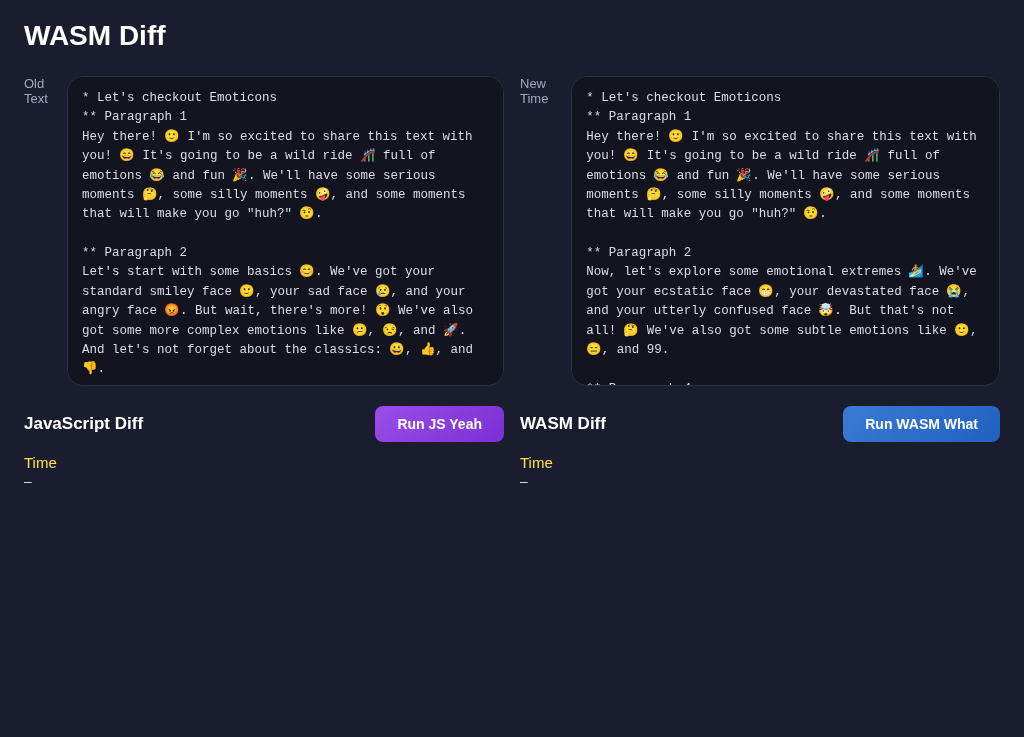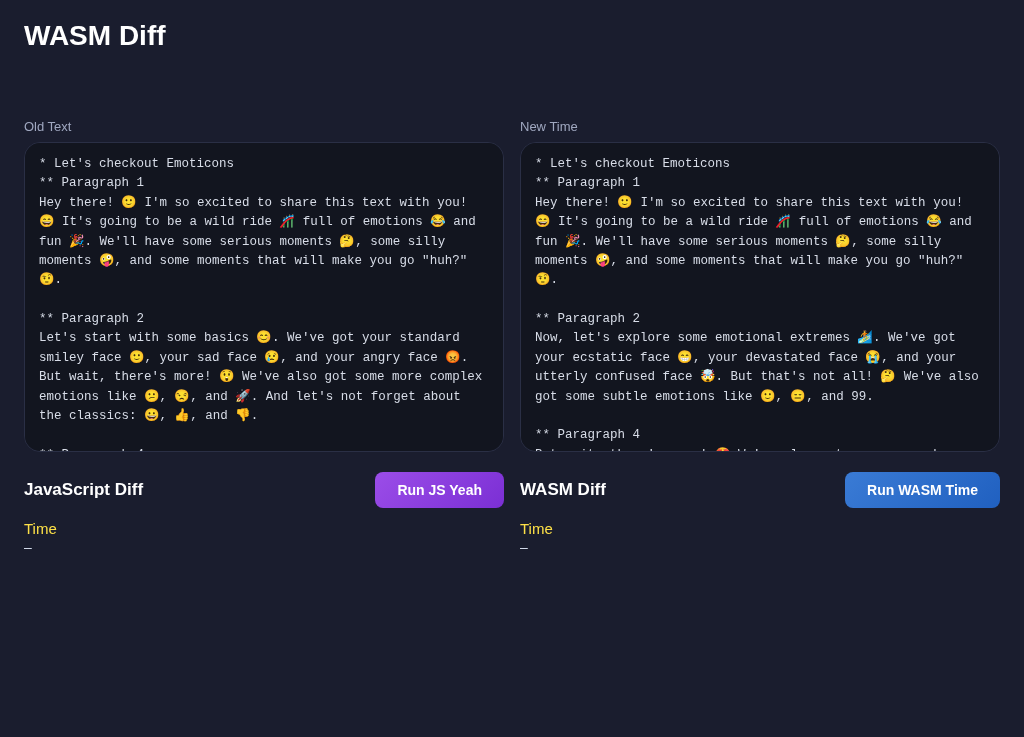--- a/index.html
+++ b/index.html
@@ -17,22 +17,21 @@
       margin-bottom: 24px;
     }
     .main-layout {
       display: flex;
       gap: 16px;
       width: 100%;
     }
     .panel {
       flex: 1;
       display: flex;
-      flex-direction: column;
-      margin-top: 43px;
+      flex-direction: row;
     }
     .panel-label {
       font-size: 13px;
       color: #a0a8c0;
       margin-bottom: 8px;
     }
     textarea {
       width: 100%;
       height: 310px;
       background-color: #12151f;
@@ -141,18 +140,18 @@
     <div class="bottom-header">
       <span class="bottom-title">JavaScript Diff</span>
       <button class="run-btn-js">Run JS Yeah</button>
     </div>
     <div class="time-label">Time</div>
     <div class="time-value">–</div>
   </div>
   <div class="bottom-panel">
     <div class="bottom-header">
       <span class="bottom-title">WASM Diff</span>
-      <button class="run-btn-wasm">Run WASM Time</button>
+      <button class="run-btn-wasm">Run WASM What</button>
     </div>
     <div class="time-label">Time</div>
     <div class="time-value">–</div>
   </div>
 </div>
 
 </body></html>

